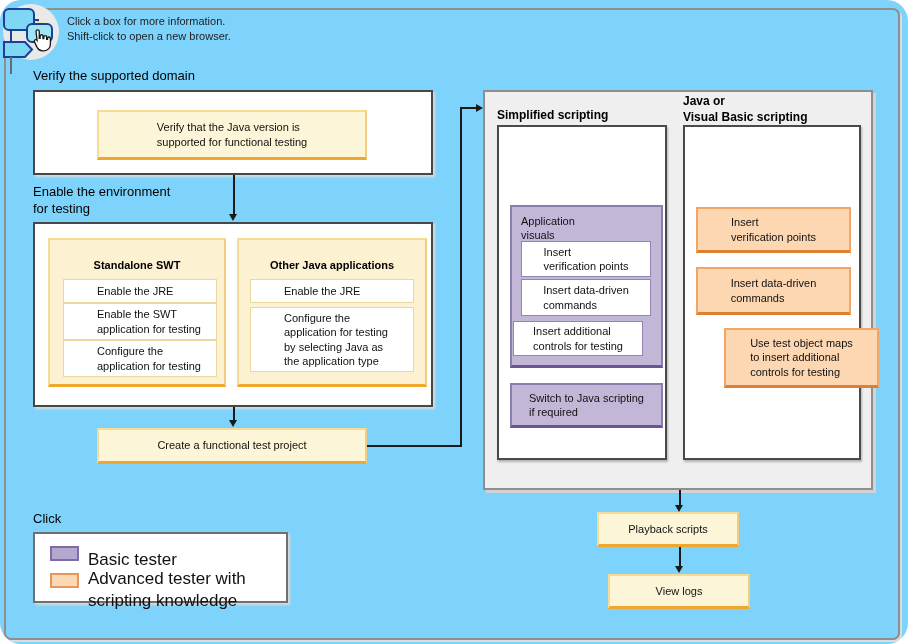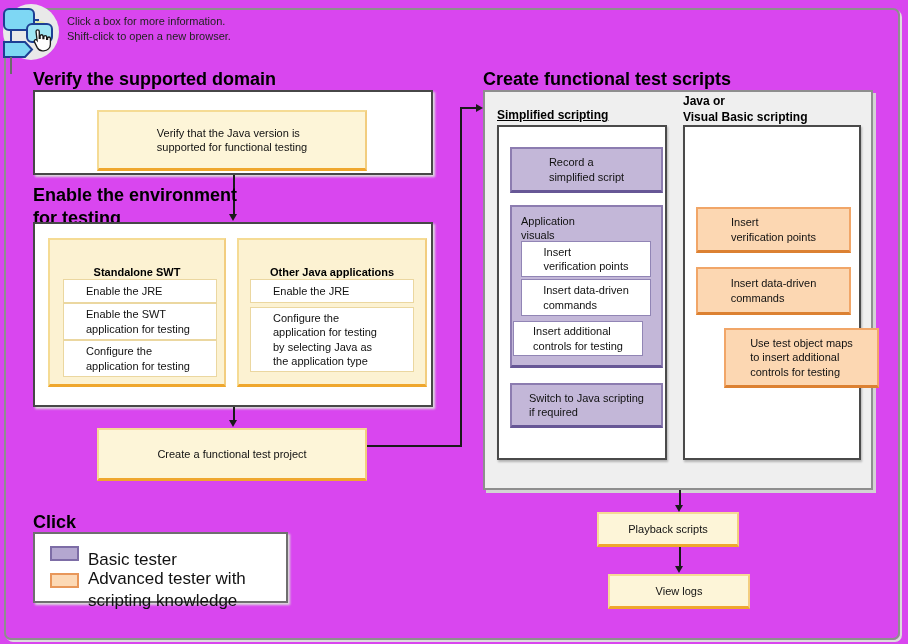--- a/index.html
+++ b/index.html
@@ -1,42 +1,42 @@
 <!DOCTYPE html>
 <html><head>
 <meta charset="utf-8">
 <style>
   * { box-sizing: border-box; margin: 0; padding: 0; }
   html,body { background:#ffffff; }
   body { font-family:"Liberation Sans", sans-serif; }
-  .stage { position:relative; width:908px; height:644px; background:#d946ef; overflow:hidden; }
+  .stage { position:relative; width:908px; height:644px; background:#7dd3fc; overflow:hidden;border-radius:21px; }
   .abs { position:absolute; }
 
   .frame { position:absolute; left:4px; top:8px; width:896px; height:632px;
            border:2px solid #8E8E8E; border-radius:7px; box-shadow:2px 2px 0 #DCDCDC; }
 
-  .sec-heading { position:absolute; font-size:18px; font-weight:bold; color:#000;
+  .sec-heading { position:absolute; font-size:13px; font-weight:normal; color:#000;
                  white-space:pre-line; line-height:1.28; }
 
   .container { position:absolute; background:#fff; border:2px solid #474747;
                box-shadow:2px 2px 2px #DADADA; }
 
   .instr { position:absolute; font-size:11px; line-height:1.4; color:#222; white-space:pre-line; }
 
   
   .ybox { position:absolute; background:#FDF5D8; border:2px solid #F5DB94;
           border-bottom:3px solid #EFA72E; border-right-color:#F2CD7F;
           display:flex; align-items:center; justify-content:center;
           font-size:11px; line-height:1.3; color:#111; }
   .ygroup { position:absolute; background:#FCF2D2; border:2px solid #F5DB94;
             border-bottom:3px solid #EFA72E; border-right-color:#F2CD7F; }
-  .gtitle { text-align:center; font-weight:bold; font-size:11px; padding-top:26px; color:#000; }
+  .gtitle { text-align:center; font-weight:bold; font-size:11px; padding-top:19px; color:#000; }
   .witem { position:absolute; background:#fff; border:1px solid #EBD7A0;
            display:flex; align-items:center; font-size:11px; line-height:1.28; color:#111;
-           padding-left:22px; }
+           padding-left:33px; }
 
   
   .pbox { position:absolute; background:#C3B7D8; border:2px solid #8C7CB0;
           border-bottom:3px solid #675796; display:flex; align-items:center; justify-content:center;
           font-size:11px; line-height:1.3; color:#111; }
   .pgroup { position:absolute; background:#C3B7D8; border:2px solid #8C7CB0;
             border-bottom:3px solid #675796; }
   .glabel { font-size:11px; line-height:1.3; white-space:pre-line; padding:7px 0 0 9px; color:#111; }
   .pwitem { position:absolute; background:#fff; border:1px solid #9185B5;
             display:flex; align-items:center; justify-content:center;
@@ -95,21 +95,21 @@
       <path d="M7 2 C8 2 8.7 2.8 8.7 3.8 L8.7 11 L9.6 11 L9.6 8.6 C9.6 7.8 10.3 7.1 11.1 7.1 C11.9 7.1 12.6 7.8 12.6 8.6 L12.6 11.2 L13.5 11.2 L13.5 9.6 C13.5 8.8 14.2 8.1 15 8.1 C15.8 8.1 16.5 8.8 16.5 9.6 L16.5 12 L17.4 12 L17.4 11 C17.4 10.2 18.1 9.5 18.9 9.5 C19.7 9.5 20.4 10.2 20.4 11 L20.4 17 C20.4 21 17.5 24 13.5 24 L12 24 C9.5 24 7.6 22.4 6.6 20.6 L3.6 14.6 C3.1 13.6 3.7 12.5 4.7 12.3 C5.4 12.2 6 12.5 6.4 13 L5.3 3.8 C5.3 2.8 6 2 7 2 Z" fill="#ffffff" stroke="#1a1a1a" stroke-width="1.4"></path>
     </g>
   </svg>
   <div class="icon-tail" style="left:10px; top:57px; height:17px;"></div>
 
   <div class="instr" style="left:67px; top:14px;">Click a box for more information.
 Shift-click to open a new browser.</div>
 
   <div class="sec-heading" style="left:33px; top:68px;">Verify the supported domain</div>
   <div class="container" style="left:33px; top:90px; width:400px; height:85px;"></div>
-  <div class="ybox" style="left:97px; top:110px; width:270px; height:61px;">
+  <div class="ybox" style="left:97px; top:110px; width:270px; height:50px;">
     <span class="t">Verify that the Java version is
 supported for functional testing</span>
   </div>
 
   <div class="vline" style="left:233px; top:175px; height:39px;"></div>
   <div class="arrow-down" style="left:229px; top:214px;"></div>
 
   <div class="sec-heading" style="left:33px; top:184px;">Enable the environment
 for testing</div>
   <div class="container" style="left:33px; top:222px; width:400px; height:185px;"></div>
@@ -138,43 +138,38 @@
   <div class="witem" style="left:250px; top:307px; width:164px; height:65px;">
     <span class="t">Configure the
 application for testing
 by selecting Java as
 the application type</span>
   </div>
 
   <div class="vline" style="left:233px; top:407px; height:13px;"></div>
   <div class="arrow-down" style="left:229px; top:420px;"></div>
 
-  <div class="ybox" style="left:97px; top:428px; width:270px; height:53px;">
+  <div class="ybox" style="left:97px; top:428px; width:270px; height:36px;">
     <span class="t">Create a functional test project</span>
   </div>
 
   <div class="hline" style="left:367px; top:445px; width:94px;"></div>
   <div class="vline" style="left:460px; top:107px; height:340px;"></div>
   <div class="hline" style="left:460px; top:107px; width:16px;"></div>
   <div class="arrow-right" style="left:476px; top:104px;"></div>
 
-  <div class="sec-heading" style="left:483px; top:68px;">Create functional test scripts</div>
   <div class="graybox" style="left:483px; top:90px; width:390px; height:400px;"></div>
 
-  <div class="col-label" style="left:497px; top:108px;text-decoration:underline;">Simplified scripting</div>
+  <div class="col-label" style="left:497px; top:108px;">Simplified scripting</div>
   <div class="col-label" style="left:683px; top:94px;">Java or
 Visual Basic scripting</div>
 
   <div class="col" style="left:497px; top:125px; width:170px; height:335px;"></div>
   <div class="col" style="left:683px; top:125px; width:178px; height:335px;"></div>
 
-  <div class="pbox" style="left:510px; top:147px; width:153px; height:46px;">
-    <span class="t">Record a
-simplified script</span>
-  </div>
 
   <div class="pgroup" style="left:510px; top:205px; width:153px; height:163px;">
     <div class="glabel">Application
 visuals</div>
   </div>
   <div class="pwitem" style="left:521px; top:241px; width:130px; height:36px;">
     <span class="t">Insert
 verification points</span>
   </div>
   <div class="pwitem" style="left:521px; top:279px; width:130px; height:37px;">

